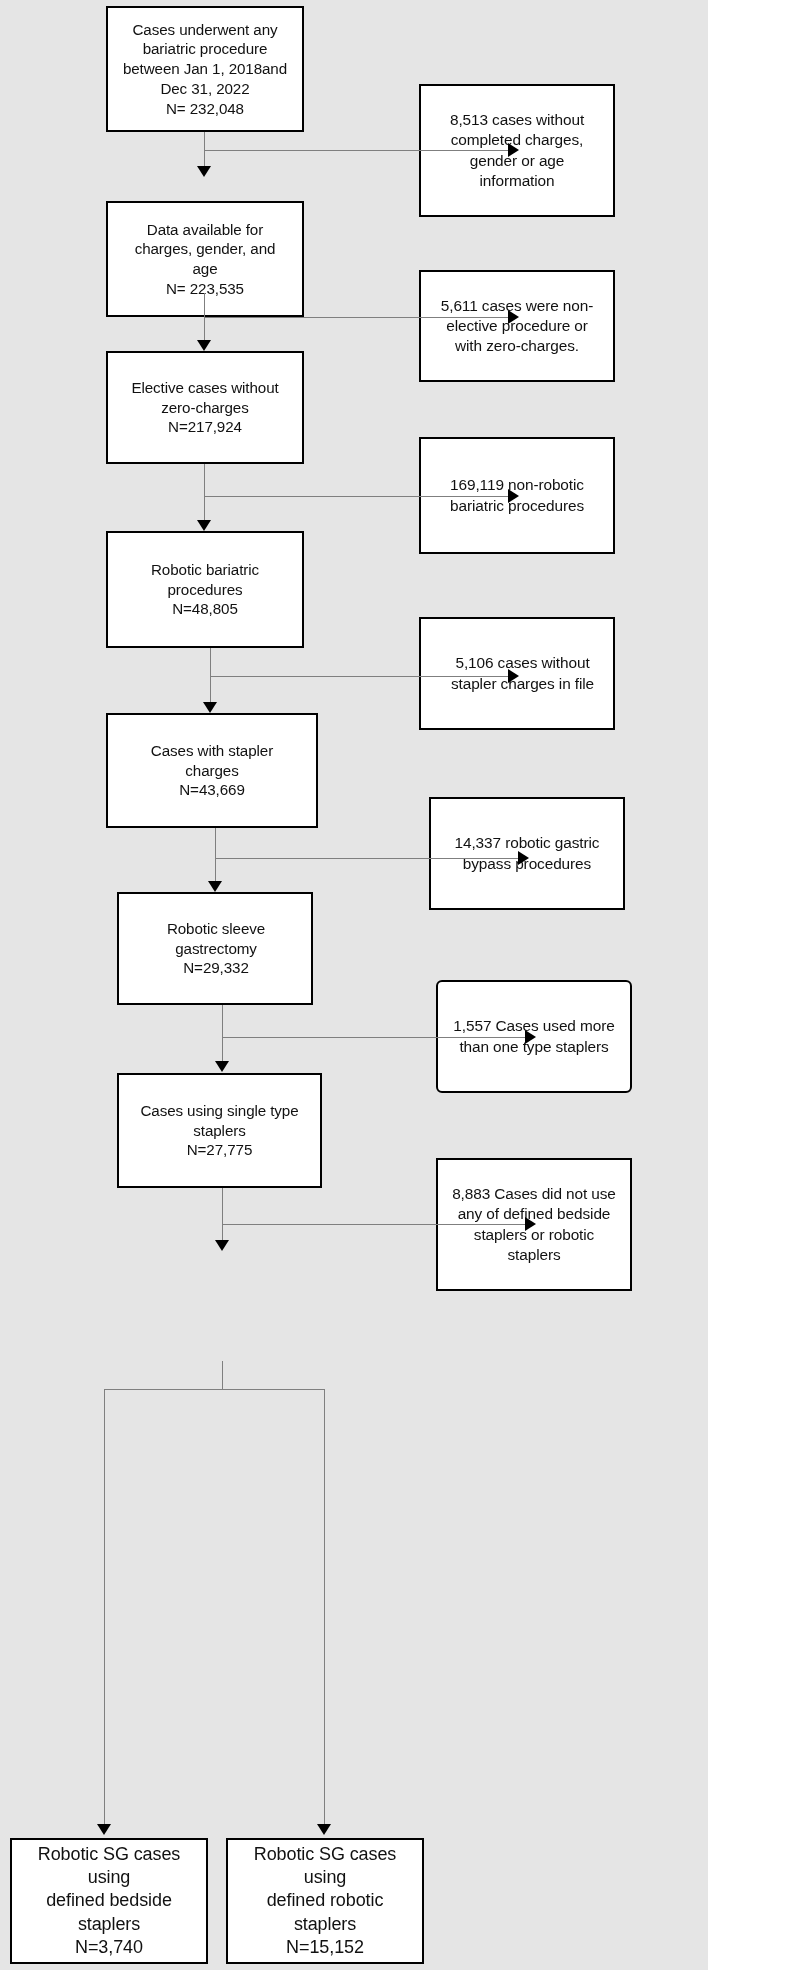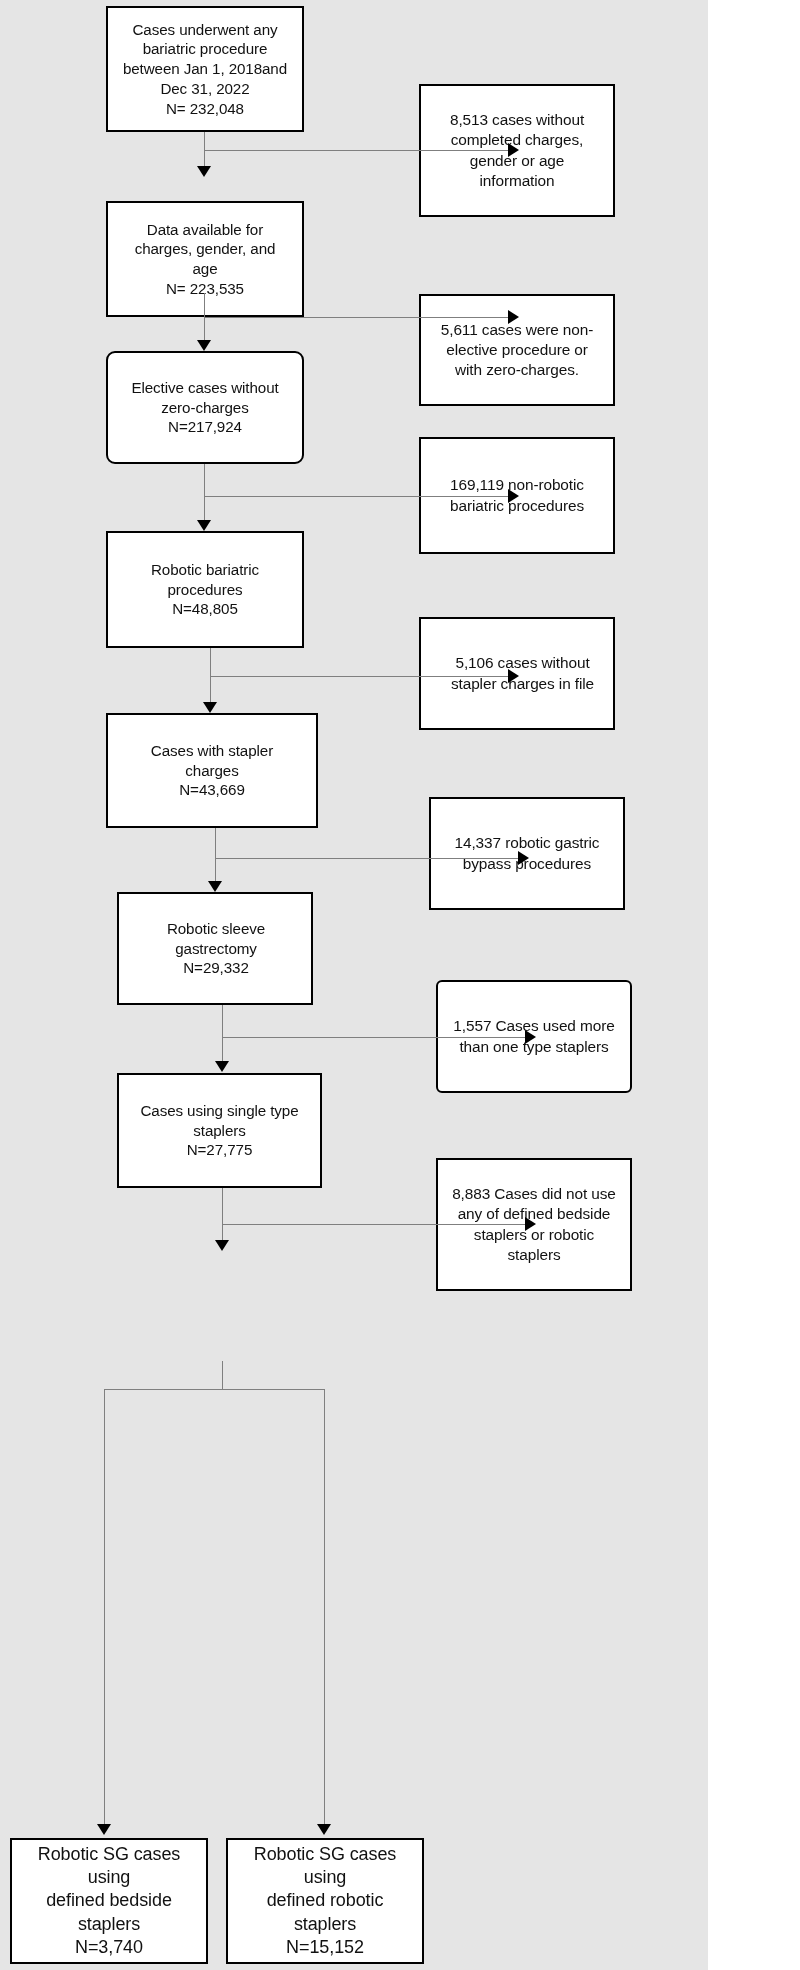--- a/index.html
+++ b/index.html
@@ -83,21 +83,21 @@
 bariatric procedure
 between Jan 1, 2018and
 Dec 31, 2022
 N= 232,048</div>
 
   <div class="node main" style="left:106px; top:177px; width:198px; height:116px;margin-top:24px;">Data available for
 charges, gender, and
 age
 N= 223,535</div>
 
-  <div class="node main" style="left:106px; top:351px; width:198px; height:113px;border-radius:9px;">Elective cases without
+  <div class="node main" style="left:106px; top:351px; width:198px; height:113px;">Elective cases without
 zero-charges
 N=217,924</div>
 
   <div class="node main" style="left:106px; top:531px; width:198px; height:117px;">Robotic bariatric
 procedures
 N=48,805</div>
 
   <div class="node main" style="left:106px; top:713px; width:212px; height:115px;">Cases with stapler
 charges
 N=43,669</div>
@@ -109,21 +109,21 @@
   <div class="node main" style="left:117px; top:1073px; width:205px; height:115px;">Cases using single type
 staplers
 N=27,775</div>
 
 
   <div class="node excl" style="left:419px; top:84px; width:196px; height:133px;">8,513 cases without
 completed charges,
 gender or age
 information</div>
 
-  <div class="node excl" style="left:419px; top:270px; width:196px; height:112px;margin-top:24px;">5,611 cases were non-
+  <div class="node excl" style="left:419px; top:270px; width:196px; height:112px;">5,611 cases were non-
 elective procedure or
 with zero-charges.</div>
 
   <div class="node excl" style="left:419px; top:437px; width:196px; height:117px;">169,119 non-robotic
 bariatric procedures</div>
 
   <div class="node excl" style="left:419px; top:617px; width:196px; height:113px;padding-left:19px;">5,106  cases without
 stapler charges in file</div>
 
   <div class="node excl" style="left:429px; top:797px; width:196px; height:113px;text-align:center;">14,337 robotic gastric

